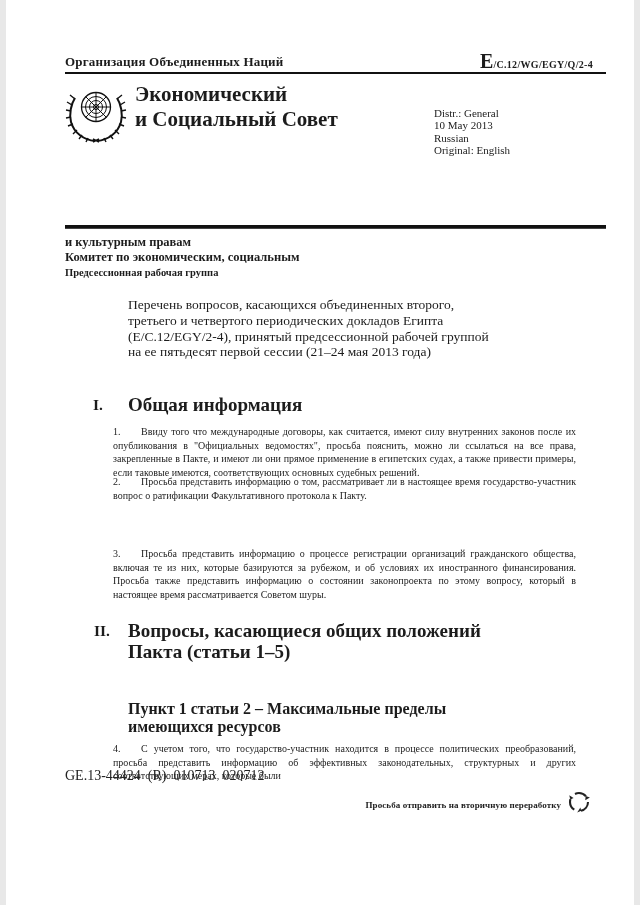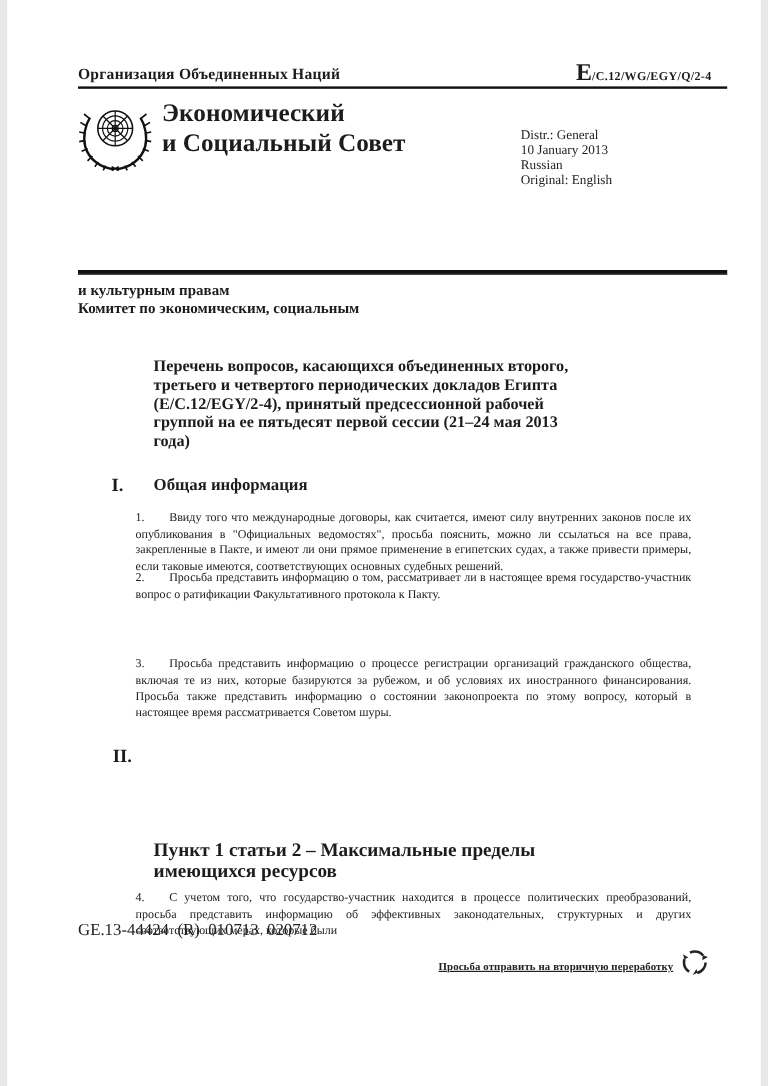--- a/index.html
+++ b/index.html
@@ -39,28 +39,28 @@
     position:absolute;left:59px;top:225px;width:541px;height:2.5px;background:#111;
     border-bottom:1px solid #444;
   }
   .committee{
     position:absolute;left:59px;top:235px;
     font-size:12.5px;font-weight:700;line-height:14.8px;
   }
   .committee .subtitle{font-size:10.5px;margin-top:1px;}
   .doc-title{
     position:absolute;left:122px;top:297px;width:368px;
-    font-size:13.5px;font-weight:700;line-height:15.8px;
+    font-size:13.5px;font-weight:400;line-height:15.8px;
   }
   .sec-num{
     position:absolute;font-size:15.5px;font-weight:700;line-height:20px;
   }
   .sec-heading{
     position:absolute;left:122px;
-    font-size:14px;font-weight:700;line-height:20.5px;
+    font-size:19px;font-weight:700;line-height:20.5px;
   }
   .sec1-num{left:87px;top:395px;}
   .sec1-heading{top:395px;width:420px;}
   .sec2-num{left:88px;top:621px;}
   .sec2-heading{top:621px;width:365px;}
   .sub-heading{
     position:absolute;left:122px;top:700px;width:380px;
     font-size:16px;font-weight:700;line-height:17.5px;
   }
   .body-para{
@@ -77,21 +77,20 @@
     position:absolute;left:59px;top:768px;
     font-size:14px;white-space:pre;color:#222;
   }
   .footer-recycle{
     position:absolute;right:40px;top:789px;
     display:flex;align-items:center;gap:3px;
   }
   .footer-recycle .note{
     font-size:9px;font-weight:700;letter-spacing:.1px;color:#222;
     padding-top:5px;
-    text-decoration:underline;
   }
 </style>
 </head>
 <body>
 
 <div class="page">
 
   <div class="org-name">Организация Объединенных Наций</div>
 
   <div class="doc-symbol">
@@ -114,50 +113,52 @@
     <path stroke-width="1.4" d="M29,57 L35,60 M35,57 L29,60"></path>
   </svg>
 
   <div class="council-title">
     <div>Экономический</div>
     <div>и Социальный Совет</div>
   </div>
 
   <div class="distr">
     <div>Distr.: General</div>
-    <div>10 January 2013</div>
+    <div>10 May 2013</div>
     <div>Russian</div>
     <div>Original: English</div>
   </div>
 
   <div class="rule-thick"></div>
 
   <div class="committee">
     <div>и культурным правам</div>
     <div>Комитет по экономическим, социальным</div>
+    <div class="subtitle">Предсессионная рабочая группа</div>
   </div>
 
   <div class="doc-title">Перечень вопросов, касающихся объединенных второго, третьего и четвертого периодических докладов Египта (E/C.12/EGY/2-4), принятый предсессионной рабочей группой на ее пятьдесят первой сессии (21–24 мая 2013 года)</div>
 
   <span class="sec-num sec1-num">I.</span>
   <div class="sec-heading sec1-heading">Общая информация</div>
 
   <p class="body-para p1">
     <span class="pnum">1.</span><span>Ввиду того что международные договоры, как считается, имеют силу внутренних законов после их опубликования в "Официальных ведомостях", просьба пояснить, можно ли ссылаться на все права, закрепленные в Пакте, и имеют ли они прямое применение в египетских судах, а также привести примеры, если таковые имеются, соответствующих основных судебных решений.</span>
   </p>
 
   <p class="body-para p2">
     <span class="pnum">2.</span><span>Просьба представить информацию о том, рассматривает ли в настоящее время государство-участник вопрос о ратификации Факультативного протокола к Пакту.</span>
   </p>
 
   <p class="body-para p3">
     <span class="pnum">3.</span><span>Просьба представить информацию о процессе регистрации организаций гражданского общества, включая те из них, которые базируются за рубежом, и об условиях их иностранного финансирования. Просьба также представить информацию о состоянии законопроекта по этому вопросу, который в настоящее время рассматривается Советом шуры.</span>
   </p>
 
   <span class="sec-num sec2-num">II.</span>
+  <div class="sec-heading sec2-heading">Вопросы, касающиеся общих положений Пакта (статьи 1–5)</div>
 
   <div class="sub-heading">Пункт 1 статьи 2 – Максимальные пределы имеющихся ресурсов</div>
 
   <p class="body-para p4">
     <span class="pnum">4.</span><span>С учетом того, что государство-участник находится в процессе политических преобразований, просьба представить информацию об эффективных законодательных, структурных и других соответствующих мерах, которые были</span>
   </p>
 
   <div class="footer-ref">GE.13-44424  (R)  010713  020712</div>
 
   <div class="footer-recycle">

